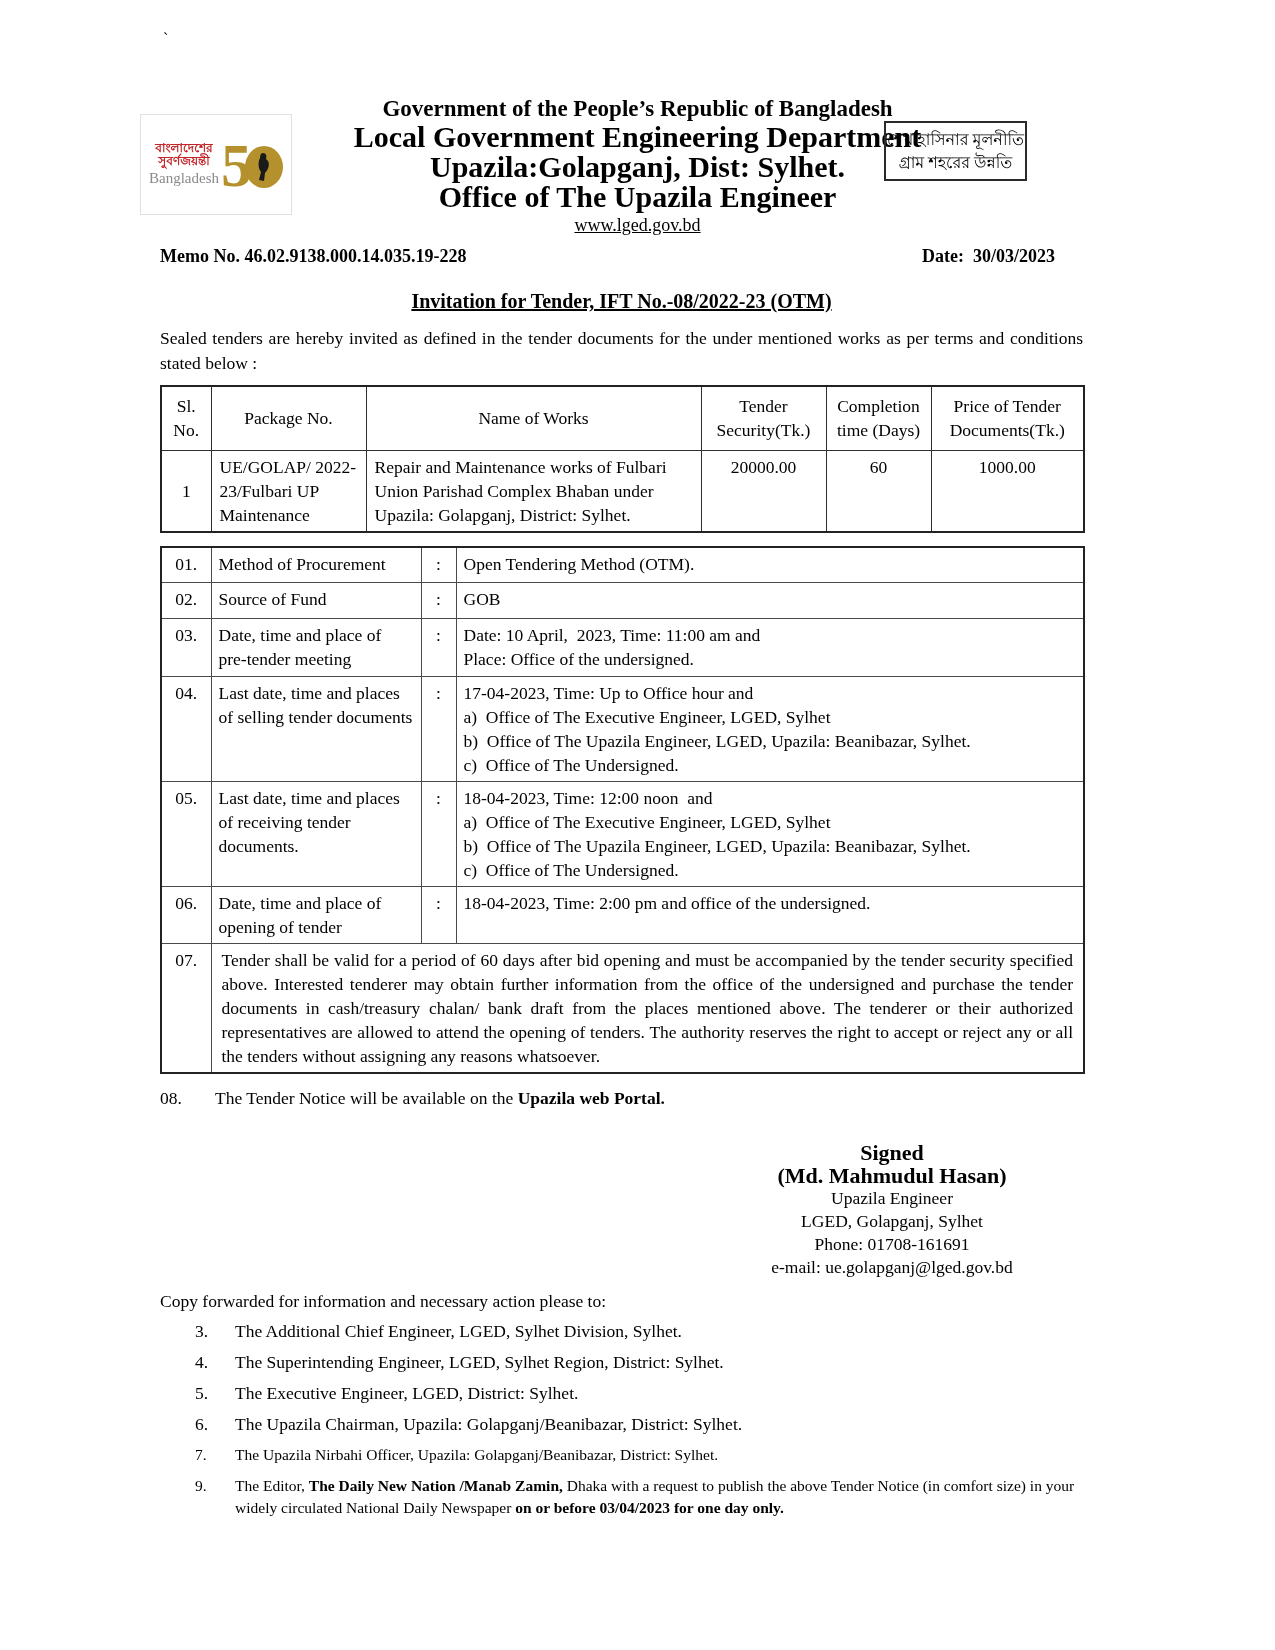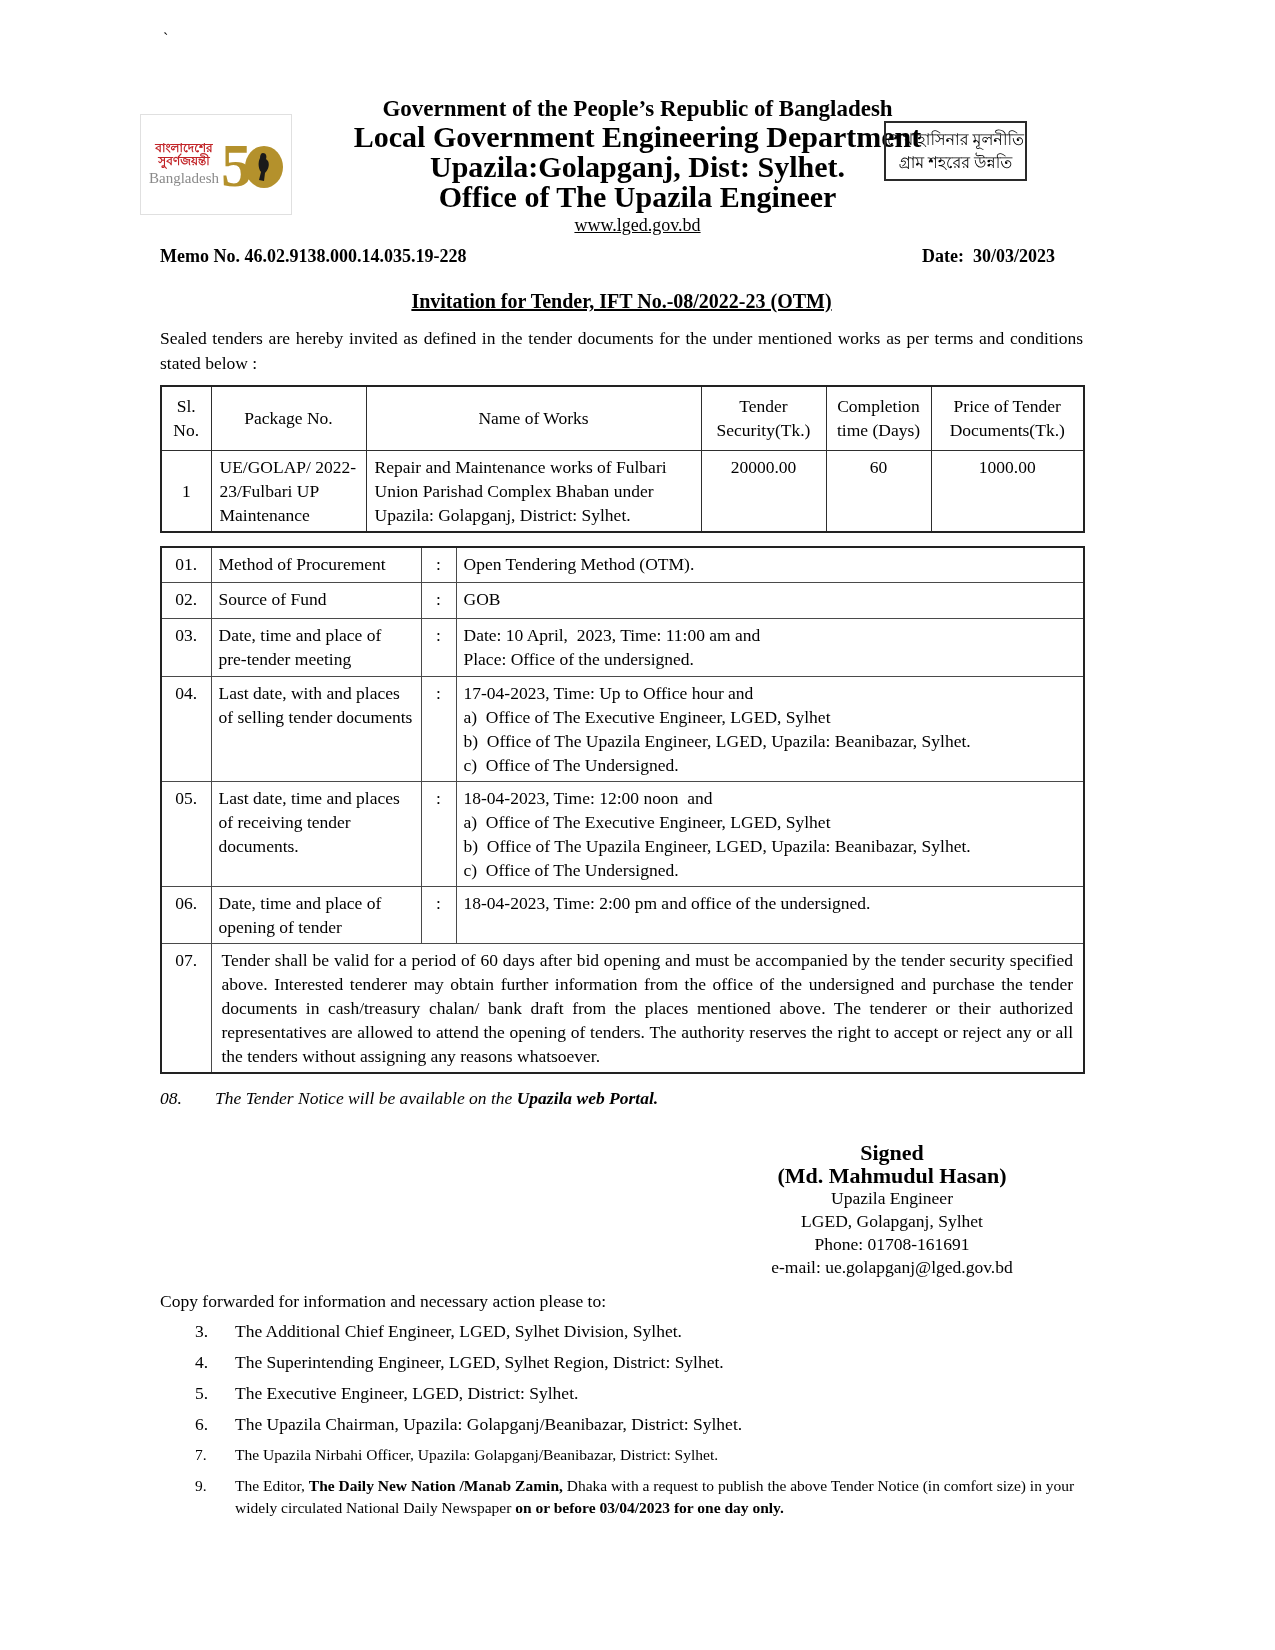--- a/index.html
+++ b/index.html
@@ -71,21 +71,21 @@
   .info-table td.no { text-align:center; padding-left:2px; padding-right:2px; }
   .info-table td.colon { text-align:center; }
   .info-table .vline { white-space:pre-wrap; }
   .info-table td.fulltext { text-align:justify; padding:4px 10px; }
   .r01 td, .r02 td { height:36px; }
   .r03 td { height:58px; }
   .r04 td { height:104px; }
   .r05 td { height:92px; }
   .r06 td { height:44px; }
 
-  .item08 { margin-top:14px; font-size:17.5px; display:flex;font-style:italic; }
+  .item08 { margin-top:14px; font-size:17.5px; display:flex; }
   .item08 .no { width:55px; }
   .item08 b { font-weight:bold; }
 
   .signature { width:350px; margin-left:557px; margin-top:32px; text-align:center; font-size:17.5px; line-height:23px; }
   .sig-bold { font-weight:bold; font-size:22px; }
 
   .copy-heading { margin-top:12px; font-size:17.5px; }
   .copy-list { margin-top:8px; }
   .copy-item { display:flex; font-size:17.5px; line-height:22px; margin-bottom:9px; }
   .copy-item .no { width:40px; padding-left:35px; box-sizing:content-box; flex:none; }
@@ -210,21 +210,21 @@
         <td class="no">03.</td>
         <td>Date, time and place of pre-tender meeting</td>
         <td class="colon">:</td>
         <td>
           <div class="vline">Date: 10 April,  2023, Time: 11:00 am and</div>
           <div class="vline">Place: Office of the undersigned.</div>
         </td>
       </tr>
       <tr class="r04">
         <td class="no">04.</td>
-        <td>Last date, with and places of selling tender documents</td>
+        <td>Last date, time and places of selling tender documents</td>
         <td class="colon">:</td>
         <td>
           <div class="vline">17-04-2023, Time: Up to Office hour and</div>
           <div class="vline">a)  Office of The Executive Engineer, LGED, Sylhet</div>
           <div class="vline">b)  Office of The Upazila Engineer, LGED, Upazila: Beanibazar, Sylhet.</div>
           <div class="vline">c)  Office of The Undersigned.</div>
         </td>
       </tr>
       <tr class="r05">
         <td class="no">05.</td>

